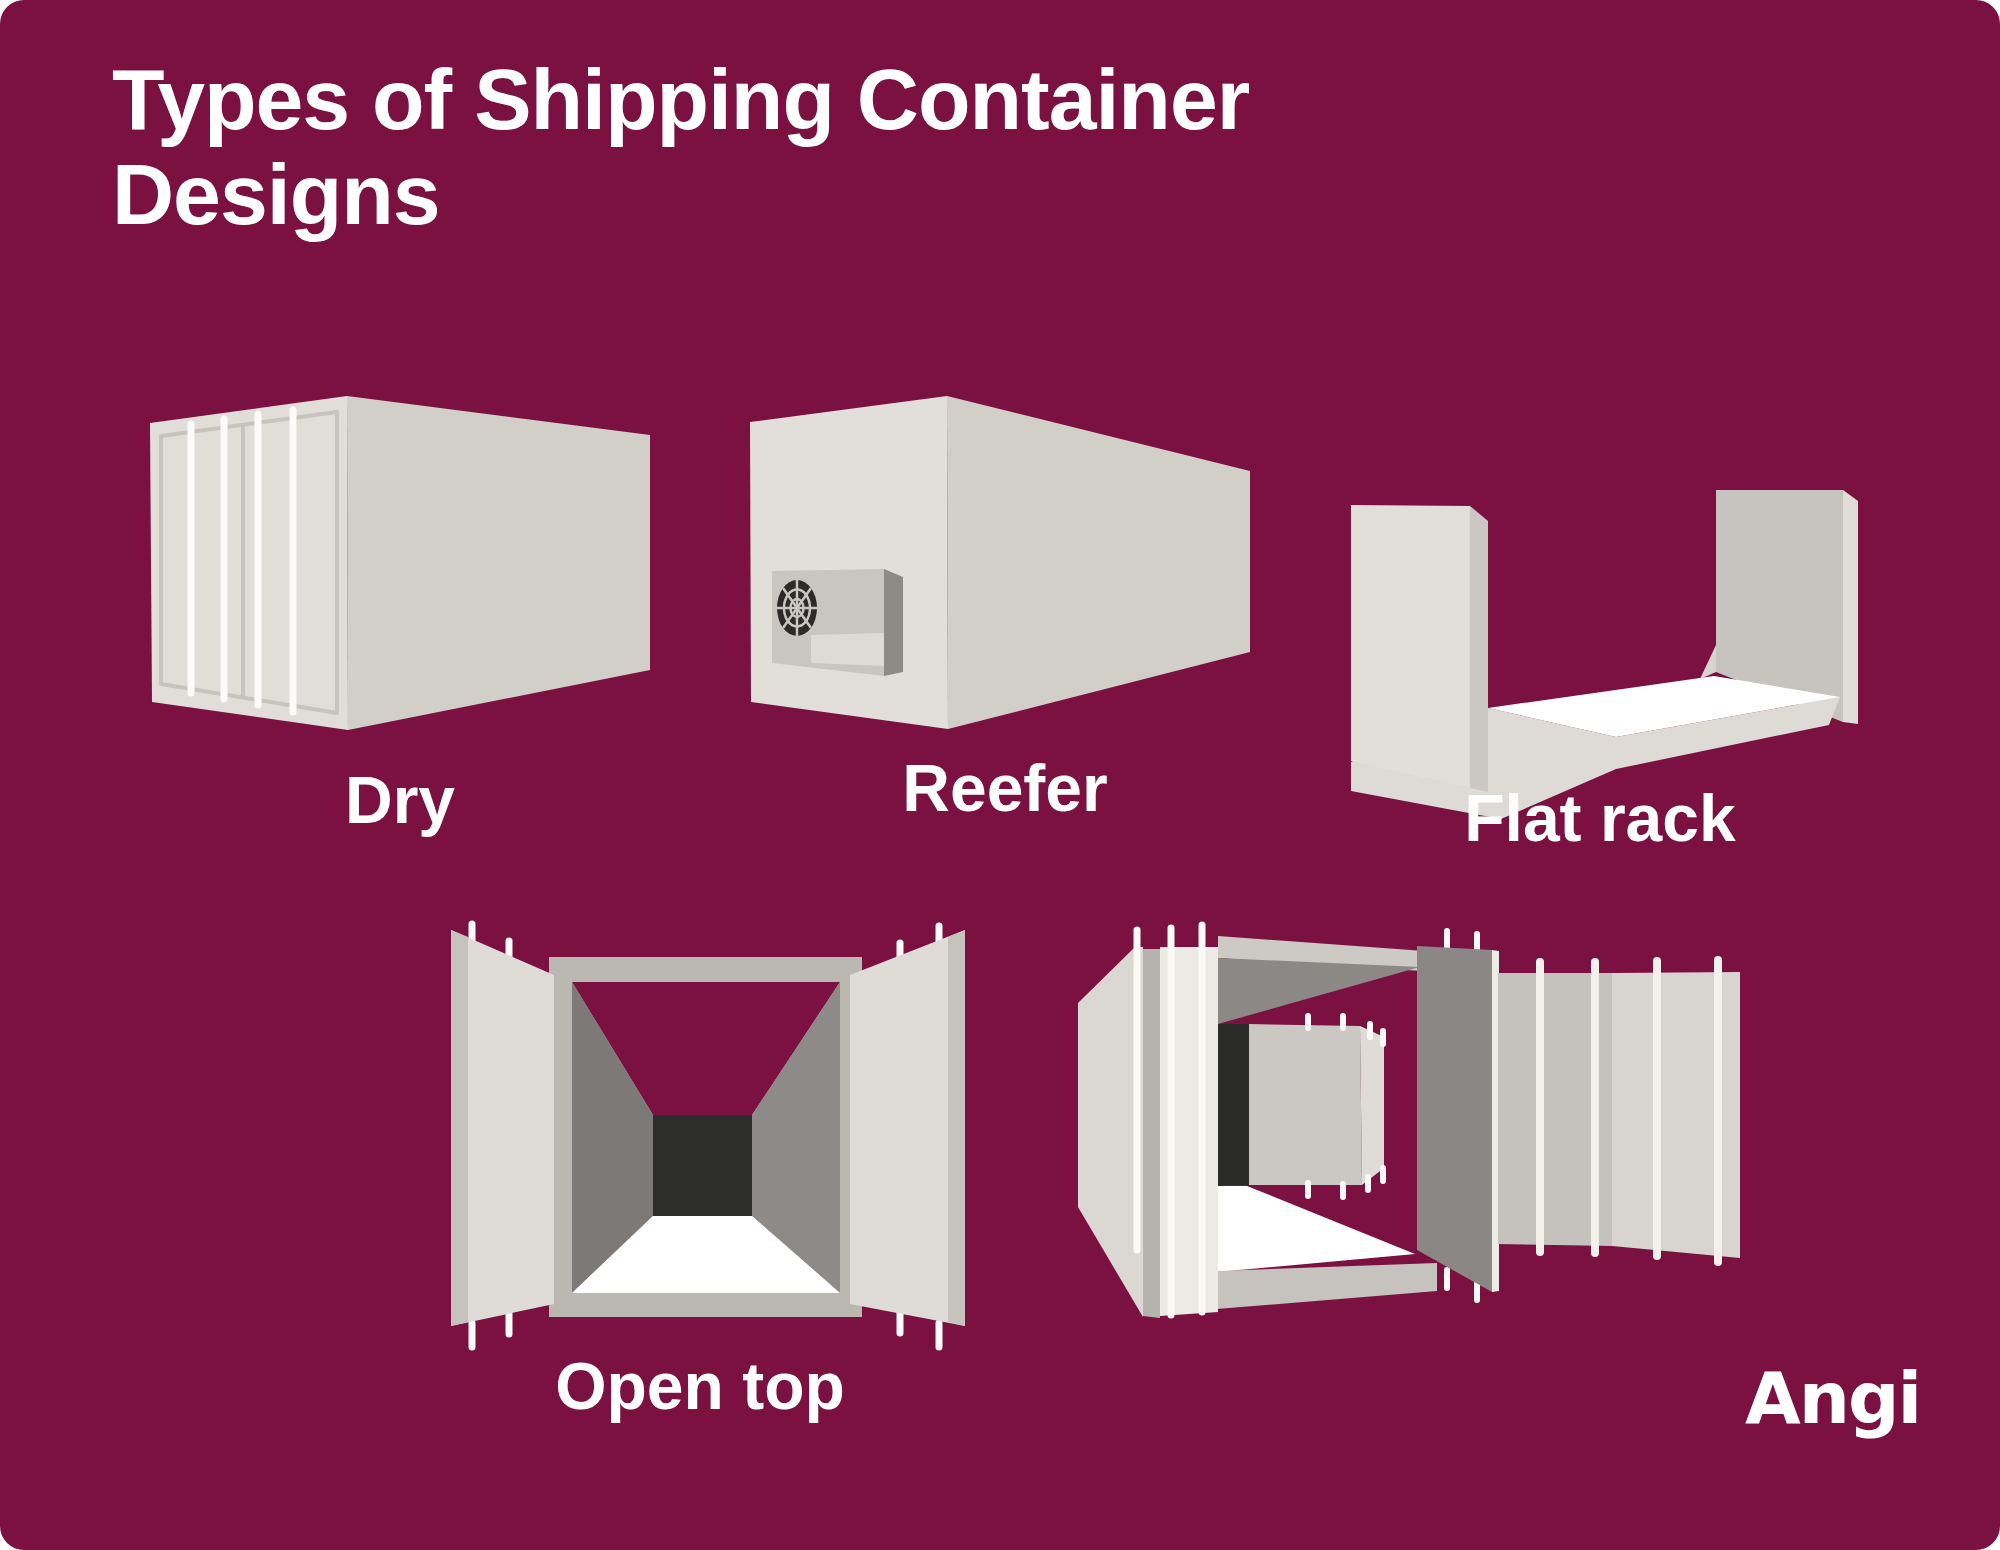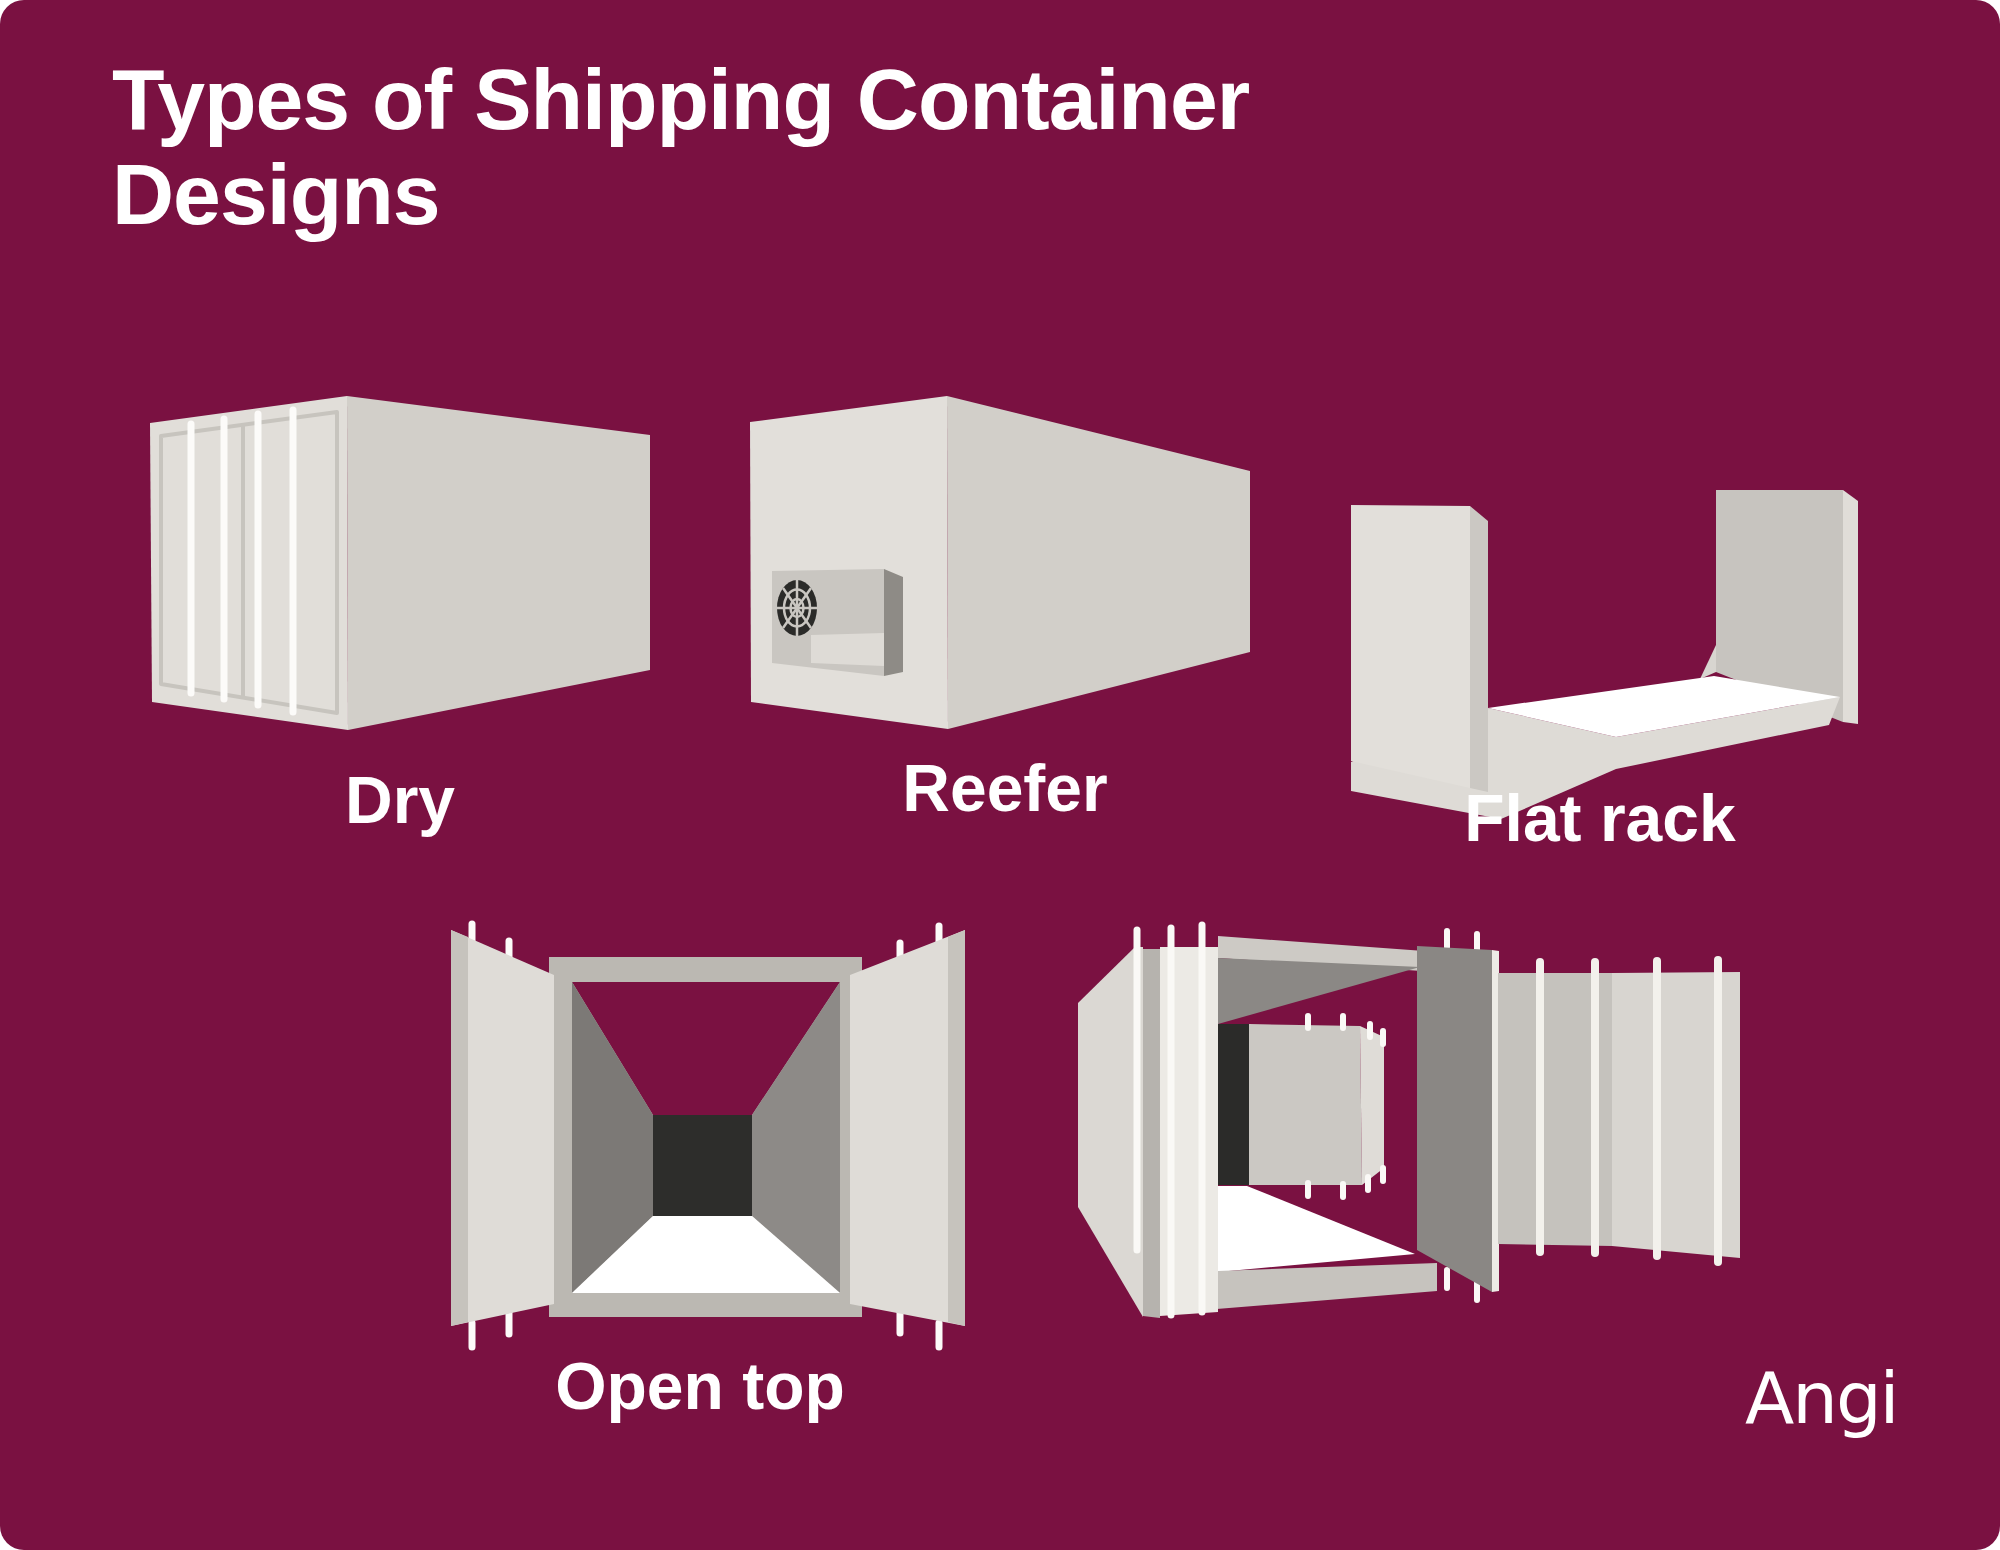--- a/index.html
+++ b/index.html
@@ -10,21 +10,21 @@
          color:#ffffff;font-size:86px;line-height:95px;font-weight:700;letter-spacing:-1px;}
   .scene{position:absolute;left:0;top:0;width:2000px;height:1550px;display:block;pointer-events:none;}
   .label{position:absolute;transform:translateX(-50%);color:#ffffff;
          font-size:66px;line-height:60px;font-weight:700;white-space:nowrap;}
   .label-dry{left:400px;top:770px;}
   .label-reefer{left:1005px;top:758px;}
   .label-flat-rack{left:1600px;top:770px;margin-top:18px;}
   .label-open-top{left:700px;top:1356px;}
   .label-open-side{left:1298px;top:1356px;}
   .logo{position:absolute;left:1745px;top:1358px;color:#ffffff;font-family:"DejaVu Sans", sans-serif;
-        font-size:72px;line-height:80px;font-weight:400;letter-spacing:-2px;}
+        font-size:72px;line-height:80px;font-weight:700;letter-spacing:-2px;}
 </style>
 </head>
 <body>
 
 <div class="page">
   <div class="card" style="background: rgb(122, 17, 65);">
 
     <h1 class="title">Types of Shipping Container Designs</h1>
 
     <svg class="scene" viewBox="0 0 2000 1550" xmlns="http://www.w3.org/2000/svg">

